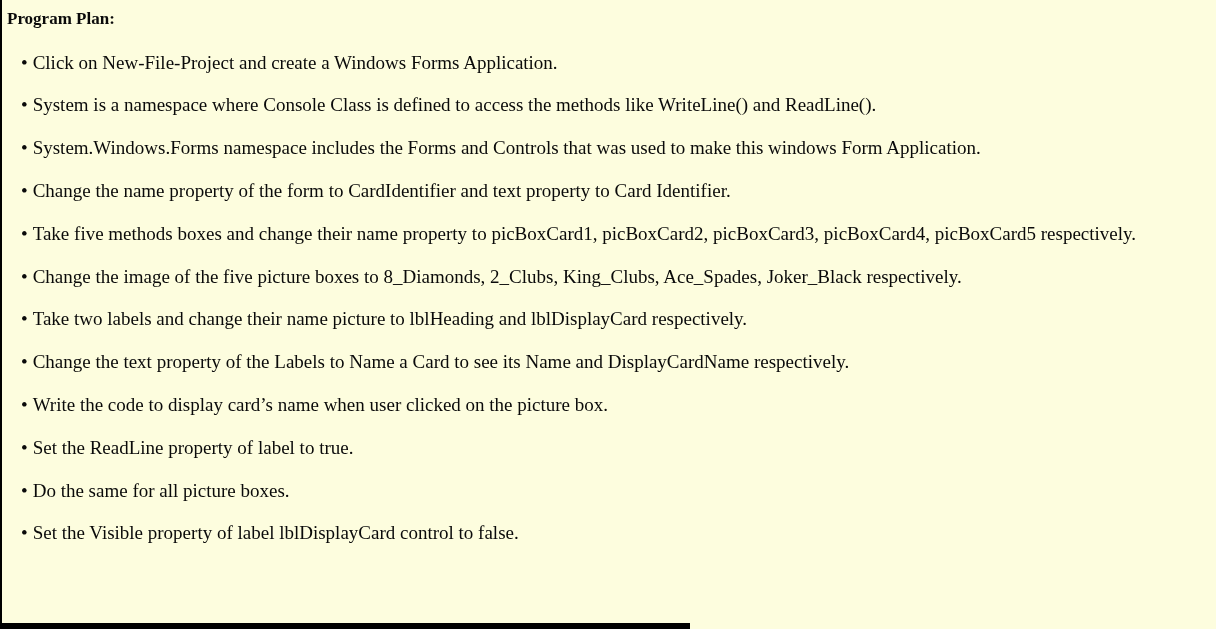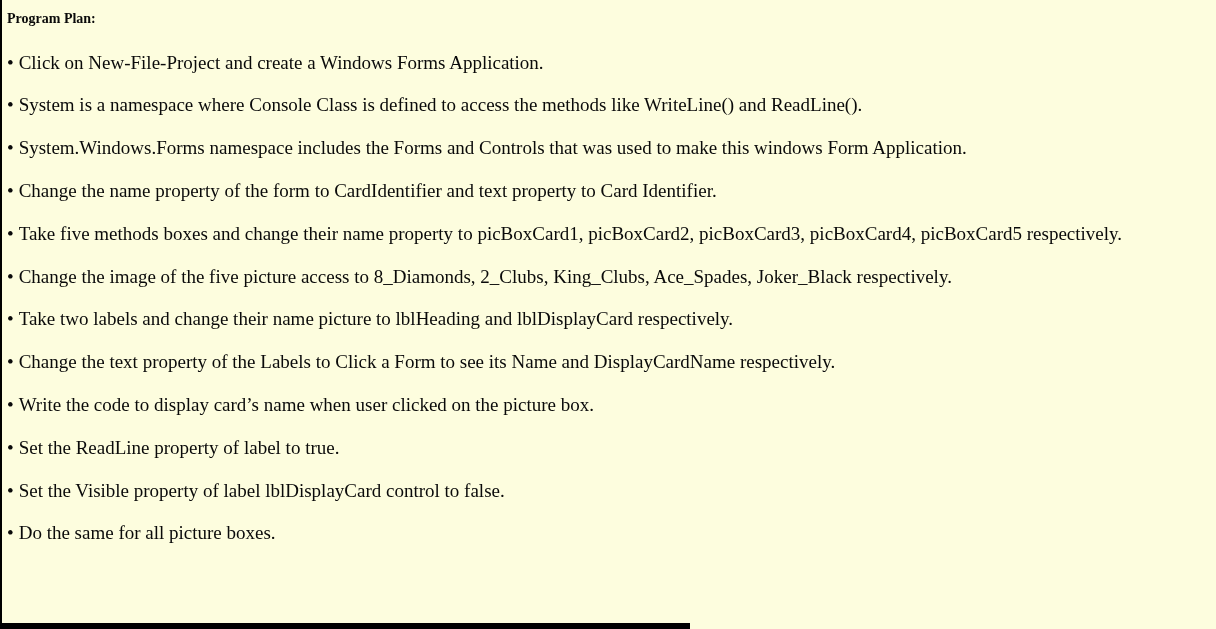--- a/index.html
+++ b/index.html
@@ -32,27 +32,27 @@
   }
   .bottom-edge {
     position: absolute;
     left: 0;
     bottom: 0;
     width: 690px;
     height: 6px;
     background: #000;
   }
   .heading {
-    font-size: 14px;
+    font-size: 17px;
     font-weight: bold;
     line-height: 20px;
     margin: 0;
   }
   .bullet-list {
-    margin: 0;
+    margin: 14px;
     padding: 0;
     list-style: none;
   }
   .bullet-item {
     margin: 0;
     padding: 0;
     margin-top: 23.6px;
     font-size: 19px;
     line-height: 19.2px;
     white-space: nowrap;
@@ -70,21 +70,21 @@
   <div class="bottom-edge"></div>
 
   <h1 class="heading">Program Plan:</h1>
 
   <ul class="bullet-list">
     <li class="bullet-item"><span class="bullet-marker">•</span><span>Click on New-File-Project and create a Windows Forms Application.</span></li>
     <li class="bullet-item"><span class="bullet-marker">•</span><span>System is a namespace where Console Class is defined to access the methods like WriteLine() and ReadLine().</span></li>
     <li class="bullet-item"><span class="bullet-marker">•</span><span>System.Windows.Forms namespace includes the Forms and Controls that was used to make this windows Form Application.</span></li>
     <li class="bullet-item"><span class="bullet-marker">•</span><span>Change the name property of the form to CardIdentifier and text property to Card Identifier.</span></li>
     <li class="bullet-item"><span class="bullet-marker">•</span><span>Take five methods boxes and change their name property to picBoxCard1, picBoxCard2, picBoxCard3, picBoxCard4, picBoxCard5 respectively.</span></li>
-    <li class="bullet-item"><span class="bullet-marker">•</span><span>Change the image of the five picture access to 8_Diamonds, 2_Clubs, King_Clubs, Ace_Spades, Joker_Black respectively.</span></li>
+    <li class="bullet-item"><span class="bullet-marker">•</span><span>Change the image of the five picture boxes to 8_Diamonds, 2_Clubs, King_Clubs, Ace_Spades, Joker_Black respectively.</span></li>
     <li class="bullet-item"><span class="bullet-marker">•</span><span>Take two labels and change their name picture to lblHeading and lblDisplayCard respectively.</span></li>
-    <li class="bullet-item"><span class="bullet-marker">•</span><span>Change the text property of the Labels to Click a Form to see its Name and DisplayCardName respectively.</span></li>
+    <li class="bullet-item"><span class="bullet-marker">•</span><span>Change the text property of the Labels to Name a Card to see its Name and DisplayCardName respectively.</span></li>
     <li class="bullet-item"><span class="bullet-marker">•</span><span>Write the code to display card’s name when user clicked on the picture box.</span></li>
     <li class="bullet-item"><span class="bullet-marker">•</span><span>Set the ReadLine property of label to true.</span></li>
+    <li class="bullet-item"><span class="bullet-marker">•</span><span>Do the same for all picture boxes.</span></li>
     <li class="bullet-item"><span class="bullet-marker">•</span><span>Set the Visible property of label lblDisplayCard control to false.</span></li>
-    <li class="bullet-item"><span class="bullet-marker">•</span><span>Do the same for all picture boxes.</span></li>
   </ul>
 </div>
 
 </body></html>

